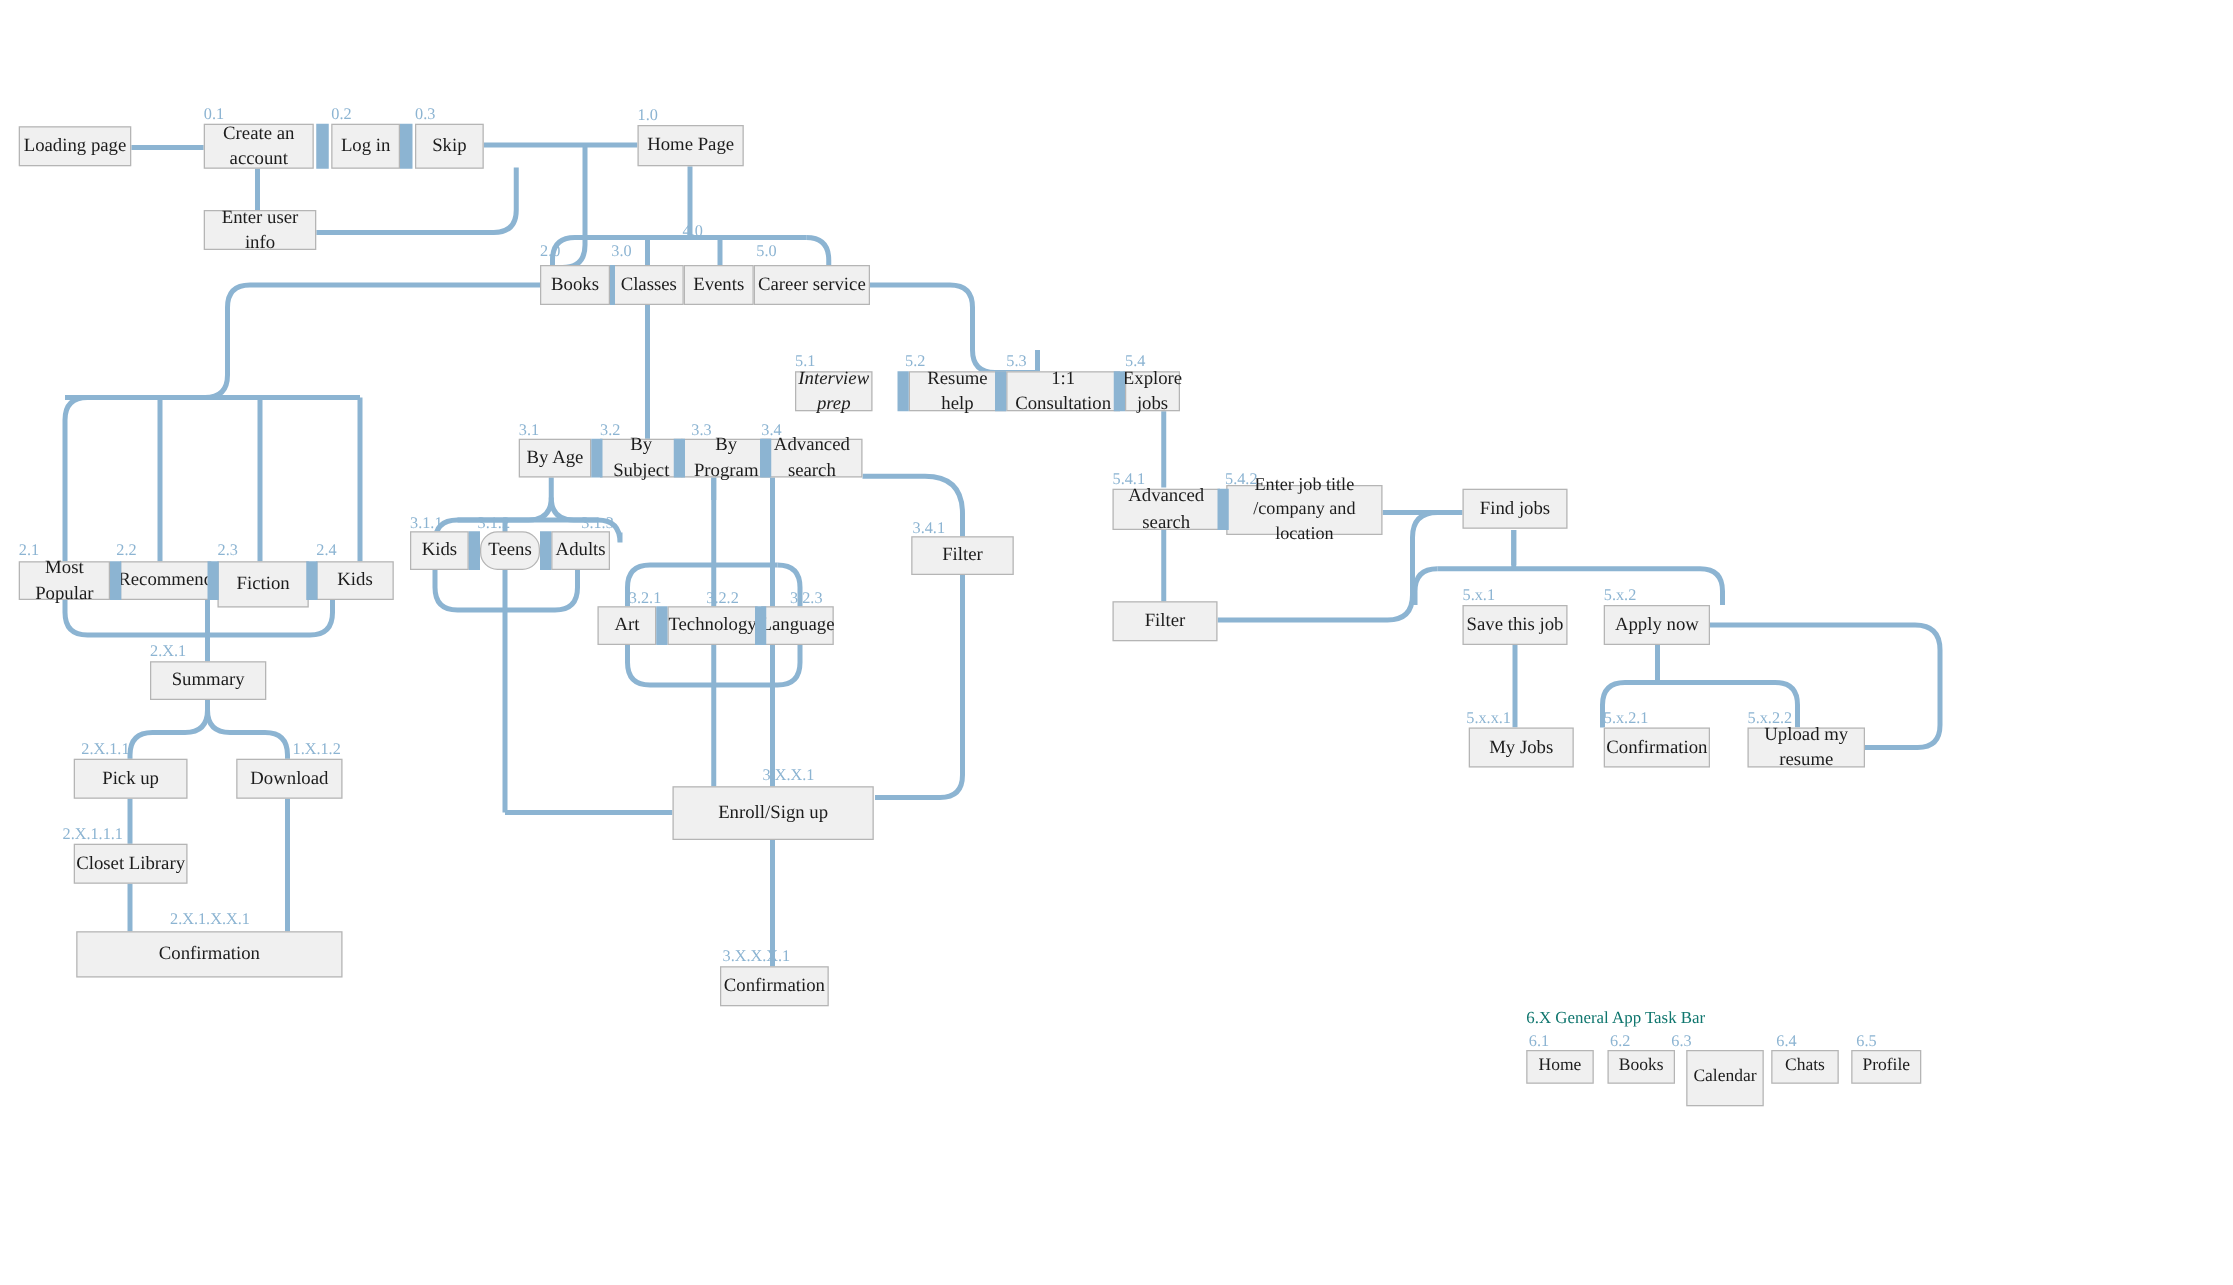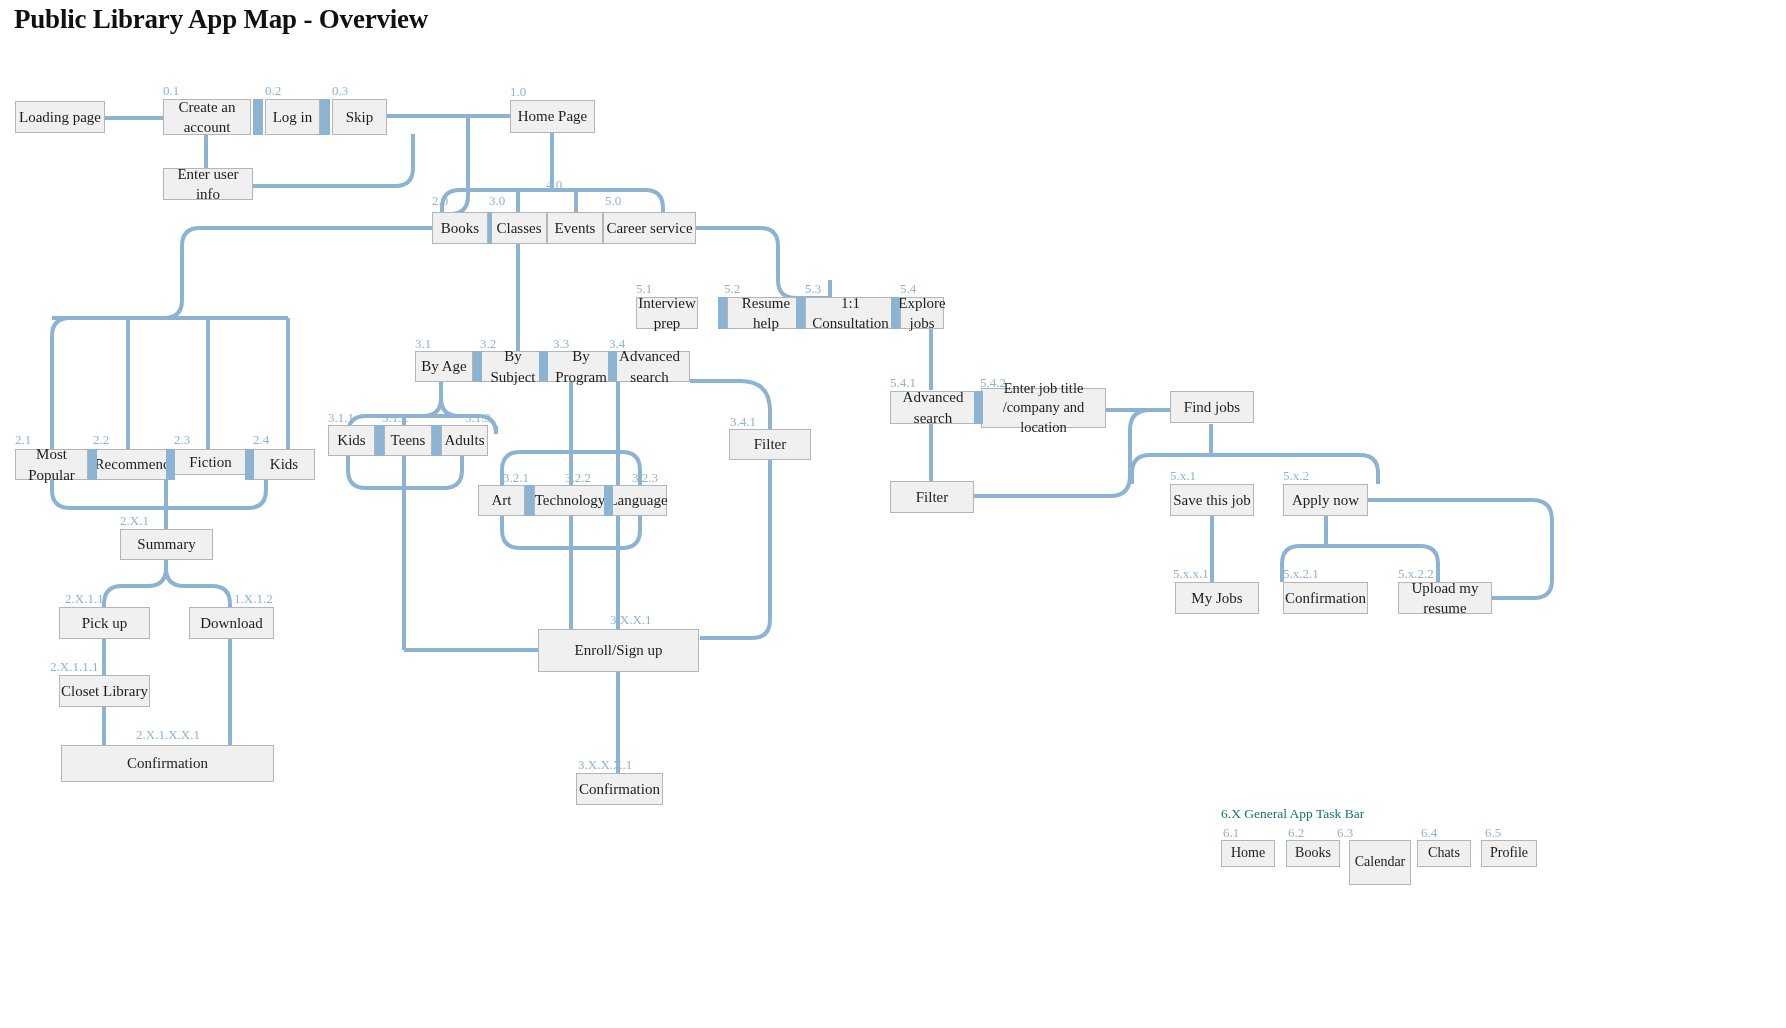--- a/index.html
+++ b/index.html
@@ -50,21 +50,20 @@
   #taskbar-title{
     position:absolute;left:1221px;top:806px;
     font-size:13.5px;color:#0f766e;
   }
 </style>
 </head>
 <body>
 
 <div id="canvas">
 
-  <div id="title">Public Library App Map - Overview</div>
 
   <svg id="wires" viewBox="0 0 1786 1028">
 
     <path class="wire" d="M105 118 L163 118"></path>
 
     <path class="wire" d="M206 134 L206 168"></path>
 
     <path class="wire" d="M253 186 L395 186 Q413 186 413 168 L413 134"></path>
 
     <path class="wire" d="M387 116 L510 116"></path>
@@ -219,21 +218,21 @@
   <div class="node" style="left:547px;top:212px;width:56px;height:32px;">
     <span>Events</span>
   </div>
 
   <div class="tag" style="left:605px;top:193px;">5.0</div>
   <div class="node" style="left:603px;top:212px;width:93px;height:32px;">
     <span>Career service</span>
   </div>
 
   <div class="tag" style="left:636px;top:281px;">5.1</div>
-  <div class="node" style="left:636px;top:297px;width:62px;height:32px;">
+  <div class="node" style="left:636px;top:297px;width:62px;height:32px;font-style:italic;">
     <span>Interview prep</span>
   </div>
   <div class="seam" style="left:718px;top:297px;width:9px;height:32px;"></div>
 
   <div class="tag" style="left:724px;top:281px;">5.2</div>
   <div class="node" style="left:727px;top:297px;width:78px;height:32px;">
     <span>Resume help</span>
   </div>
   <div class="seam" style="left:796px;top:297px;width:9px;height:32px;"></div>
 
@@ -298,21 +297,21 @@
   </div>
   <div class="seam" style="left:88px;top:449px;width:9px;height:31px;"></div>
 
   <div class="tag" style="left:93px;top:432px;">2.2</div>
   <div class="node" style="left:96px;top:449px;width:73px;height:31px;">
     <span>Recommend</span>
   </div>
   <div class="seam" style="left:166px;top:449px;width:9px;height:31px;"></div>
 
   <div class="tag" style="left:174px;top:432px;">2.3</div>
-  <div class="node" style="left:174px;top:449px;width:73px;height:26px;">
+  <div class="node" style="left:174px;top:449px;width:73px;height:37px;">
     <span>Fiction</span>
   </div>
   <div class="seam" style="left:245px;top:449px;width:9px;height:31px;"></div>
 
   <div class="tag" style="left:253px;top:432px;">2.4</div>
   <div class="node" style="left:253px;top:449px;width:62px;height:31px;">
     <span>Kids</span>
   </div>
 
   <div class="tag" style="left:120px;top:513px;">2.X.1</div>
@@ -363,21 +362,21 @@
     <span>Advanced search</span>
   </div>
 
   <div class="tag" style="left:328px;top:410px;">3.1.1</div>
   <div class="node" style="left:328px;top:425px;width:47px;height:31px;">
     <span>Kids</span>
   </div>
   <div class="seam" style="left:375px;top:425px;width:9px;height:31px;"></div>
 
   <div class="tag" style="left:382px;top:410px;">3.1.2</div>
-  <div class="node" style="left:384px;top:425px;width:48px;height:31px;">
+  <div class="node" style="left:384px;top:425px;width:48px;height:31px;border-radius:14px;">
     <span>Teens</span>
   </div>
   <div class="seam" style="left:432px;top:425px;width:9px;height:31px;"></div>
 
   <div class="tag" style="left:465px;top:410px;">3.1.3</div>
   <div class="node" style="left:441px;top:425px;width:47px;height:31px;">
     <span>Adults</span>
   </div>
 
   <div class="tag" style="left:503px;top:470px;">3.2.1</div>

